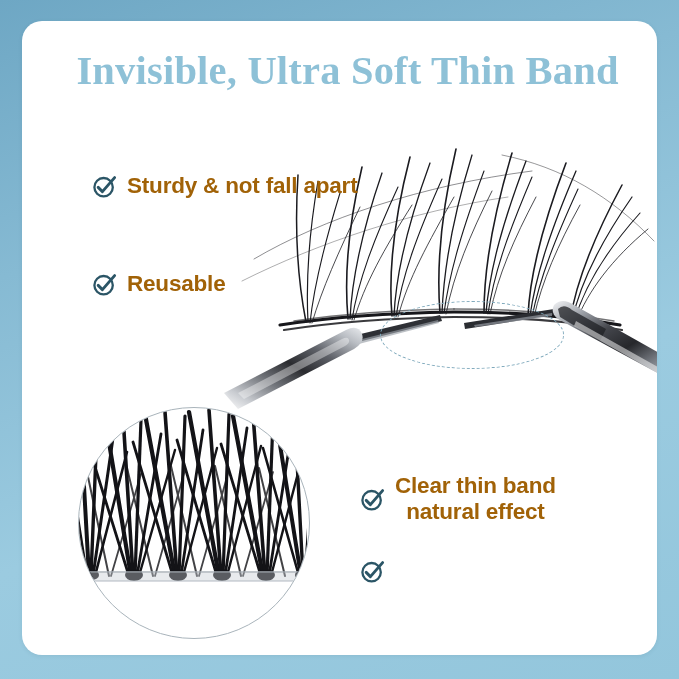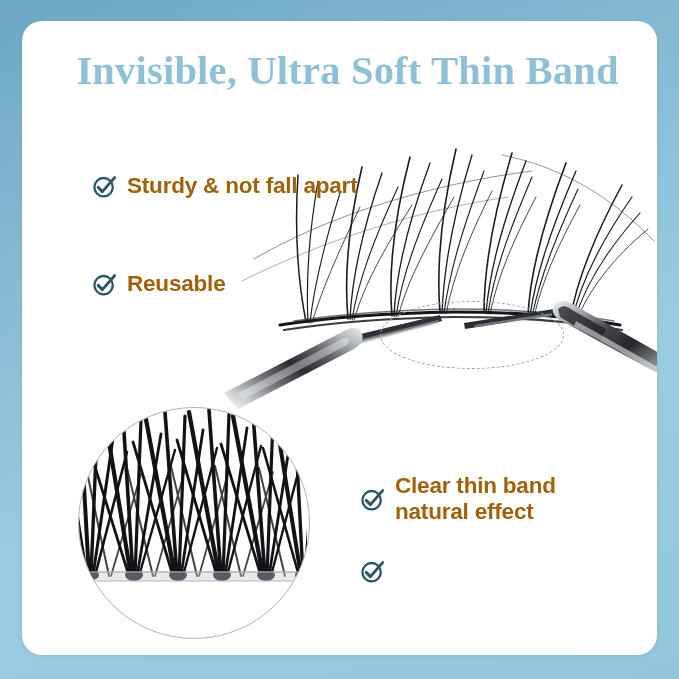--- a/index.html
+++ b/index.html
@@ -65,21 +65,21 @@
   .bullet-text {
     color: #a16207;
     font-size: 22.5px;
     font-weight: 700;
     line-height: 1.16;
     letter-spacing: -0.2px;
     white-space: pre-line;
   }
   #bullet-0 { left: 70px; top: 152px; }
   #bullet-1 { left: 70px; top: 210px; margin-top: 40px; }
-  #bullet-2 { left: 338px; top: 452px; }
+  #bullet-2 { left: 338px; top: 452px; text-align: center; }
   #bullet-3 { left: 338px; top: 538px; }
   #bullet-2 .bullet-text, #bullet-3 .bullet-text { font-size: 22.5px; }
 
   
   .lash-scene {
     position: absolute;
     left: 180px;
     top: 120px;
     width: 500px;
     height: 250px;

